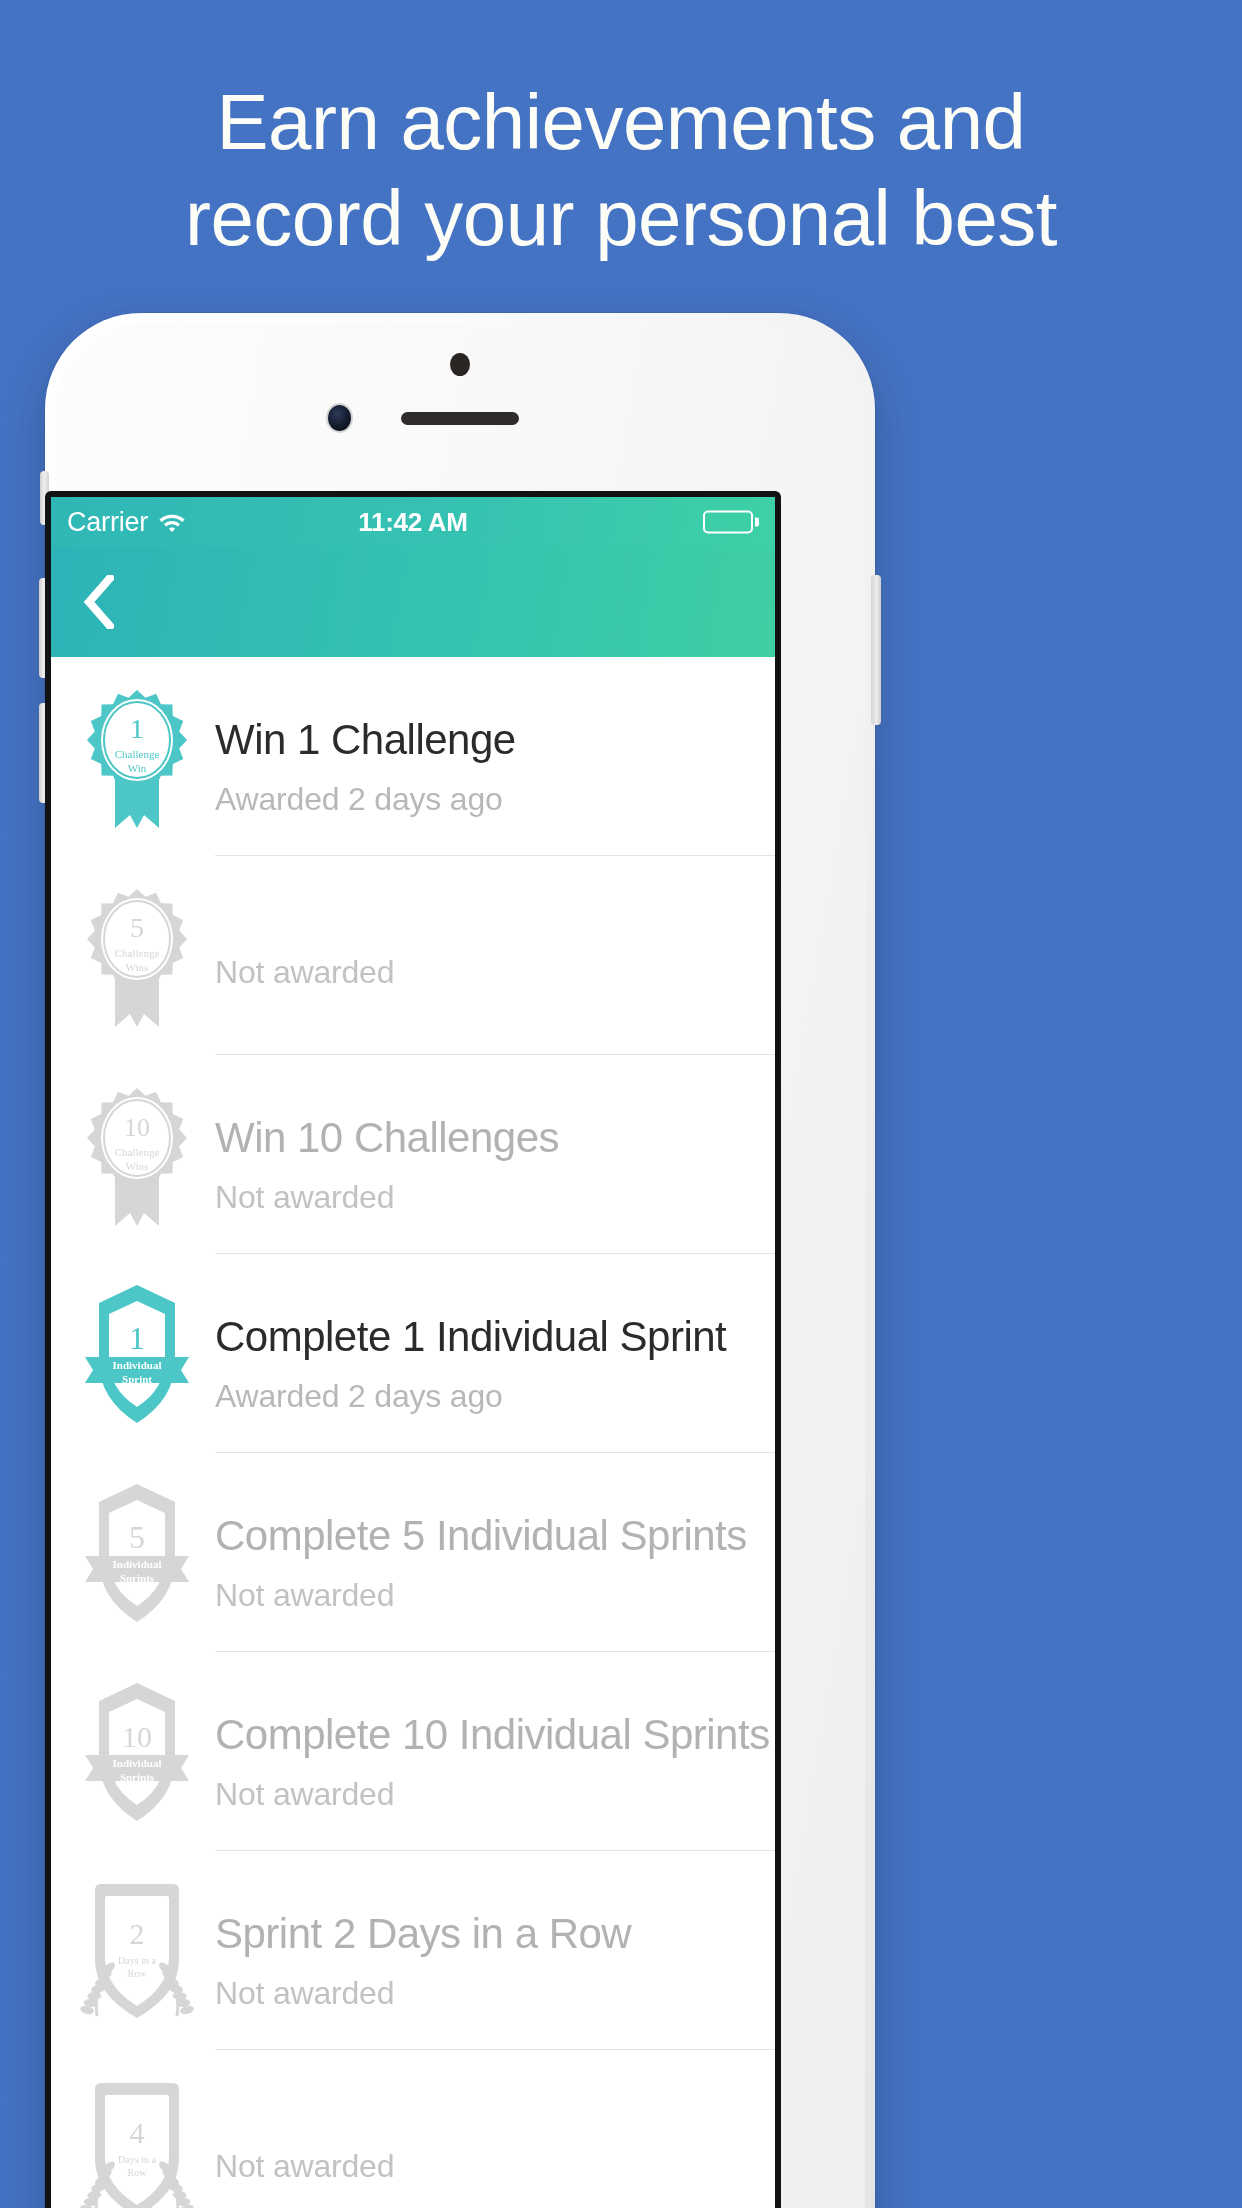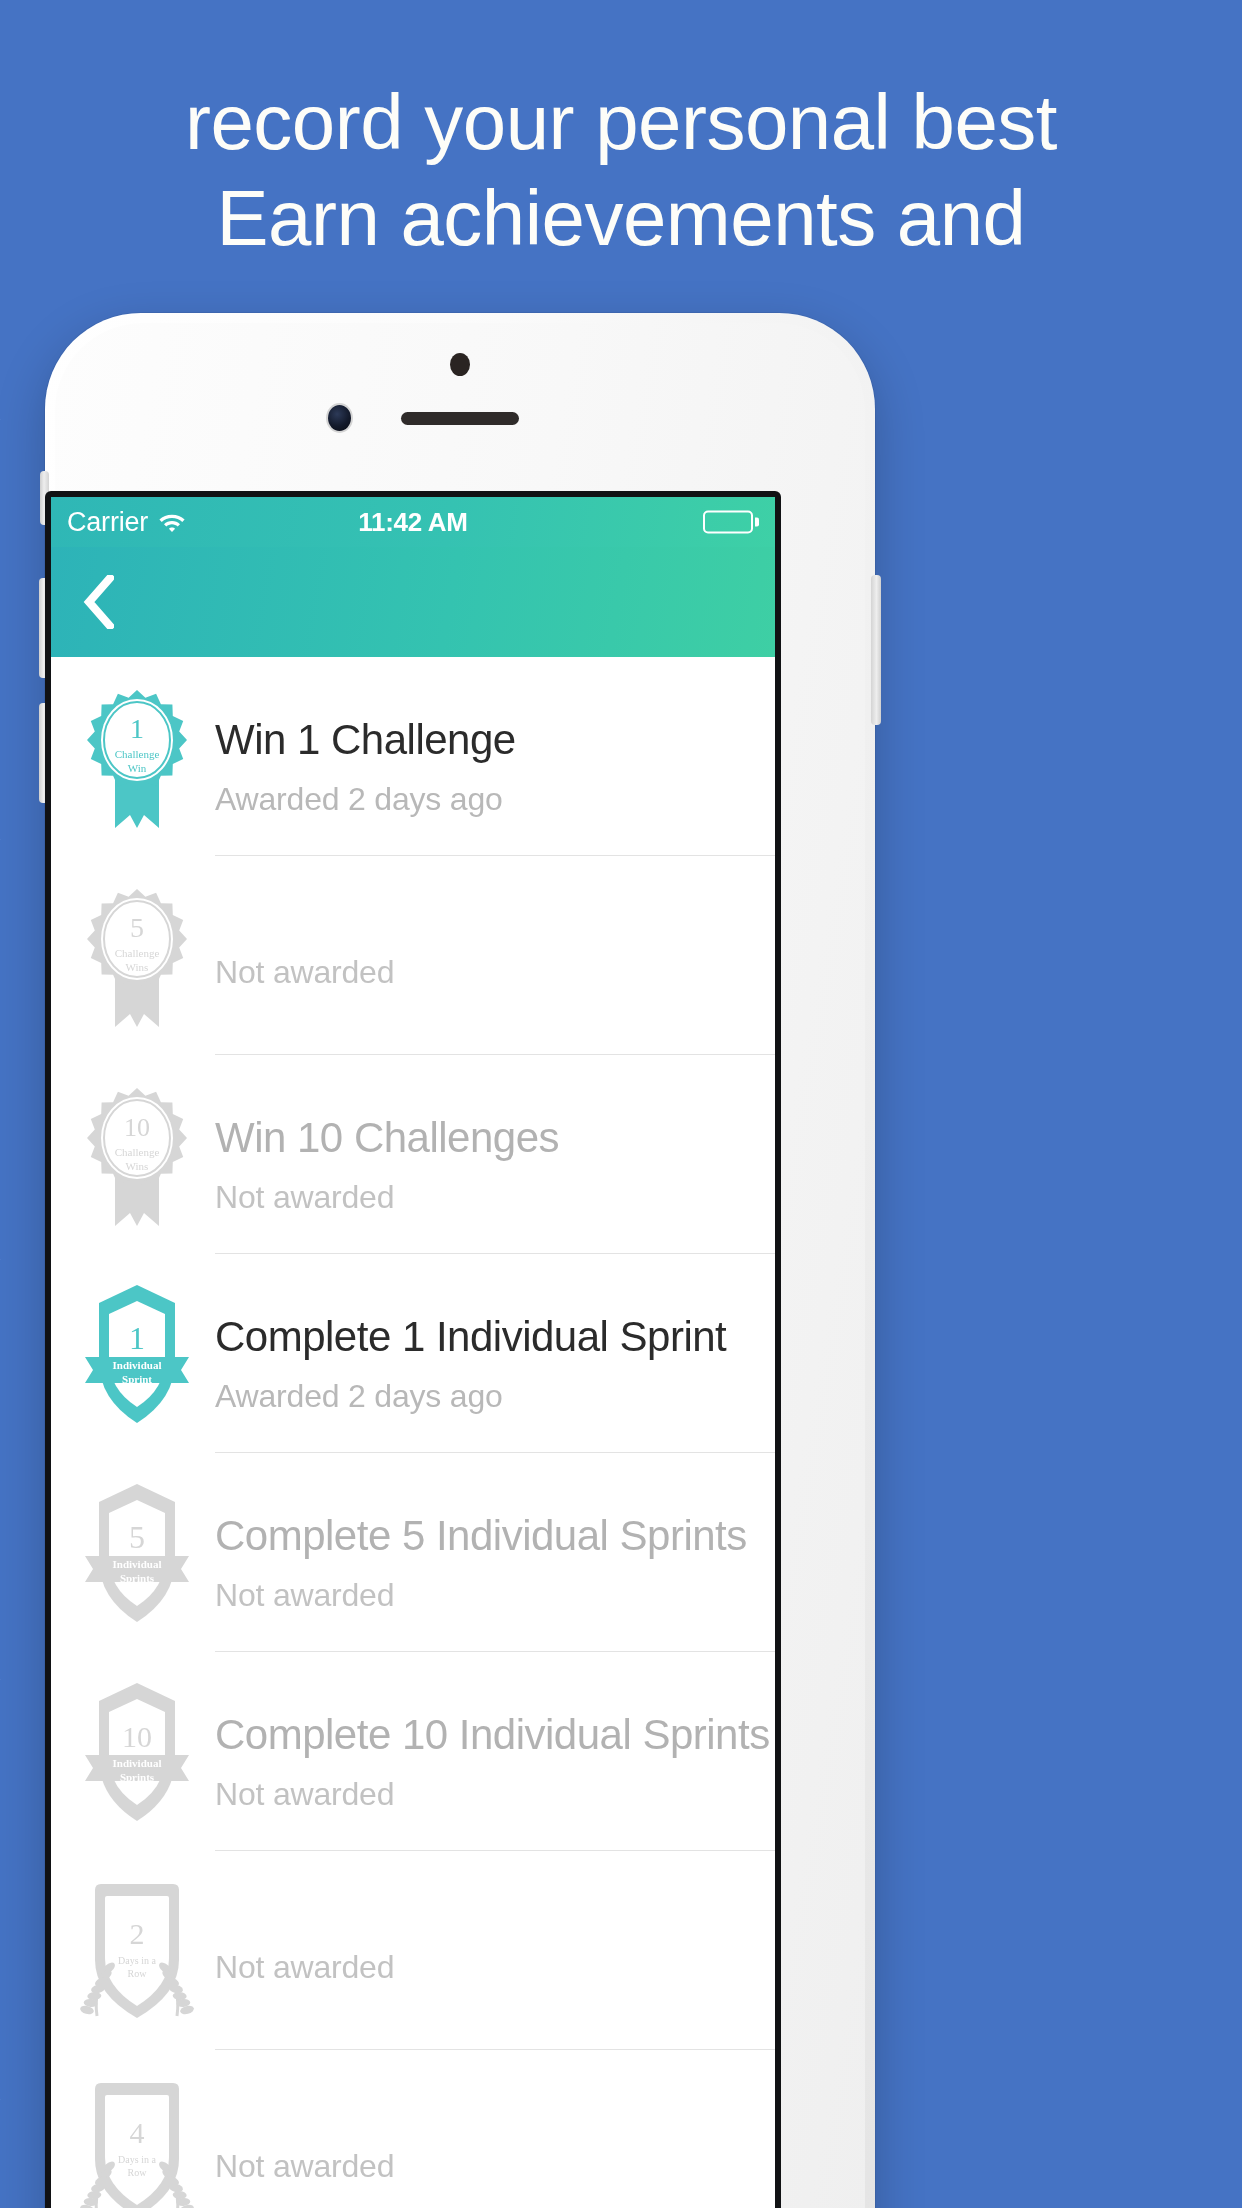--- a/index.html
+++ b/index.html
@@ -184,22 +184,22 @@
   }
 
   svg{ display:block; }
 </style>
 </head>
 <body>
 
 <div class="bg-pattern"></div>
 
 <div class="headline">
+  <span class="l">Earn achievements and</span>
   <span class="l">record your personal best</span>
-  <span class="l">Earn achievements and</span>
 </div>
 
 <div class="phone">
   <div class="phone-inner-sheen"></div>
 
   <div class="btn-side btn-mute"></div>
   <div class="btn-side btn-vol-up"></div>
   <div class="btn-side btn-vol-dn"></div>
   <div class="btn-side btn-power"></div>
 
@@ -374,20 +374,21 @@
                 <ellipse cx="101" cy="113" rx="7" ry="4" fill="#d6d6d6" transform="rotate(12.5 101 113)"></ellipse>
                 <ellipse cx="104.66666666666667" cy="120" rx="7" ry="4" fill="#d6d6d6" transform="rotate(3.3333333333333357 104.66666666666667 120)"></ellipse>
                 <ellipse cx="108.33333333333334" cy="127" rx="7" ry="4" fill="#d6d6d6" transform="rotate(-5.833333333333336 108.33333333333334 127)"></ellipse>
                 <ellipse cx="112" cy="134" rx="7" ry="4" fill="#d6d6d6" transform="rotate(-15 112 134)"></ellipse>
     <text x="62" y="68" text-anchor="middle" font-family="Liberation Serif, serif" font-size="30" fill="#d6d6d6">2</text>
     <text x="62" y="88" text-anchor="middle" font-family="Liberation Serif, serif" font-size="10" fill="#d6d6d6">Days in a</text>
     <text x="62" y="101" text-anchor="middle" font-family="Liberation Serif, serif" font-size="10" fill="#d6d6d6">Row</text>
   </svg>
             </div>
             <div class="row-text">
+              <div class="row-title">Sprint 2 Days in a Row</div>
               <div class="row-sub">Not awarded</div>
             </div>
             <div class="divider"></div>
           </div>
           <div class="row locked">
             <div class="badge-wrap">
               <svg viewBox="0 0 124 150" width="124" height="150">
     <path d="M62 8 L98 8 Q104 8 104 14 L104 84 Q104 118 62 142 Q20 118 20 84 L20 14 Q20 8 26 8 Z" fill="#d6d6d6"></path>
     <path d="M62 20 L92 20 Q94 20 94 22 L94 82 Q94 110 62 130 Q30 110 30 82 L30 22 Q30 20 32 20 Z" fill="#fff"></path>
     <path d="M34 92 Q18 112 22 140" fill="none" stroke="#d6d6d6" stroke-width="3"></path>

